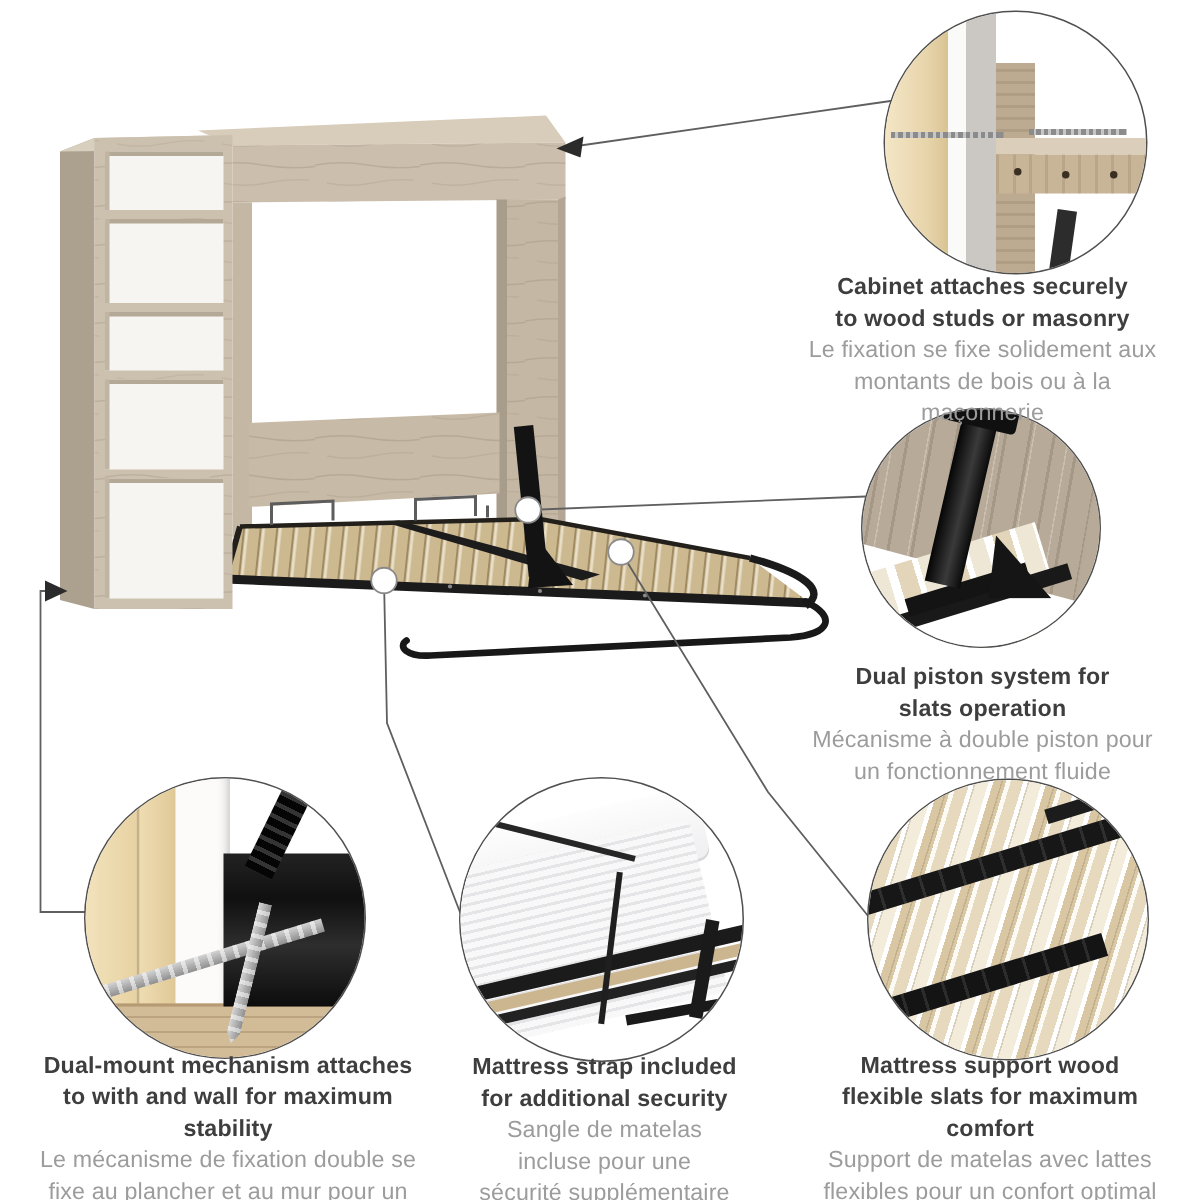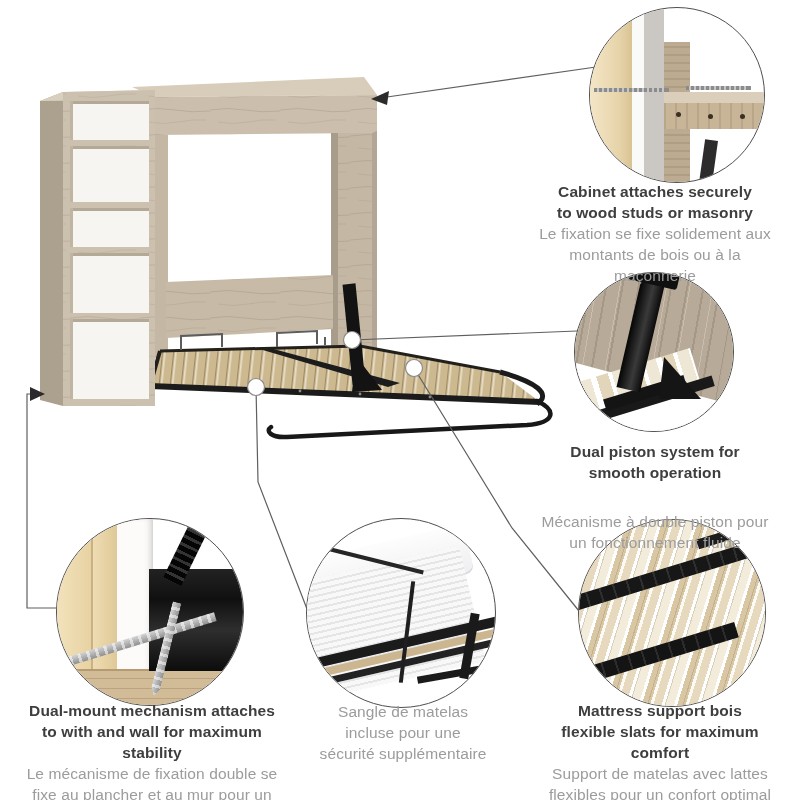--- a/index.html
+++ b/index.html
@@ -94,21 +94,21 @@
      background:repeating-linear-gradient(90deg,#141414 0 12px,#2c2c2c 12px 14px);}
   .sl-rail3{left:116px;top:2px;width:120px;height:10px;background:#1c1c1c;transform:rotate(-17deg);}
 
   
   .caption{position:absolute;text-align:center;line-height:1.36;}
   .cap-title{font-size:15.5px;font-weight:600;color:#3e3e3e;margin:0 auto;letter-spacing:.1px;}
   .cap-sub{font-size:15.5px;font-weight:400;color:#9c9c9c;margin:0 auto;letter-spacing:.1px;}
   #cap-cabinet{left:520px;top:181px;width:270px;}
   #cap-cabinet .cap-title{width:212px;margin-left:29px;} #cap-cabinet .cap-sub{width:252px;}
   #cap-piston{left:520px;top:441px;width:270px;}
-  #cap-piston .cap-title{width:170px;} #cap-piston .cap-sub{width:232px;margin-top:28px;}
+  #cap-piston .cap-title{width:170px;} #cap-piston .cap-sub{width:232px;}
   #cap-dual{left:8px;top:700px;width:288px;}
   #cap-dual .cap-title{width:262px;} #cap-dual .cap-sub{width:254px;}
   #cap-strap{left:283px;top:701px;width:240px;}
   #cap-strap .cap-title{width:178px;} #cap-strap .cap-sub{width:170px;}
   #cap-slats{left:522px;top:700px;width:276px;}
   #cap-slats .cap-title{width:218px;} #cap-slats .cap-sub{width:240px;}
 </style>
 </head>
 <body>
 
@@ -257,28 +257,29 @@
     <div class="sl-rail3"></div>
     <div class="sl-rail1"></div>
     <div class="sl-rail2"></div>
   </div>
 
   <div class="caption" id="cap-cabinet">
     <div class="cap-title">Cabinet attaches securely to wood studs or masonry</div>
     <div class="cap-sub">Le fixation se fixe solidement aux montants de bois ou à la maçonnerie</div>
   </div>
   <div class="caption" id="cap-piston">
-    <div class="cap-title">Dual piston system for smooth operation</div>
+    <div class="cap-title">Dual piston system for slats operation</div>
     <div class="cap-sub">Mécanisme à double piston pour un fonctionnement fluide</div>
   </div>
   <div class="caption" id="cap-dual">
     <div class="cap-title">Dual-mount mechanism attaches to with and wall for maximum stability</div>
     <div class="cap-sub">Le mécanisme de fixation double se fixe au plancher et au mur pour un maximum de stabilité</div>
   </div>
   <div class="caption" id="cap-strap">
+    <div class="cap-title">Mattress strap included for additional security</div>
     <div class="cap-sub">Sangle de matelas incluse pour une sécurité supplémentaire</div>
   </div>
   <div class="caption" id="cap-slats">
-    <div class="cap-title">Mattress support bois flexible slats for maximum comfort</div>
+    <div class="cap-title">Mattress support wood flexible slats for maximum comfort</div>
     <div class="cap-sub">Support de matelas avec lattes flexibles pour un confort optimal</div>
   </div>
 
 </div>
 
 </body></html>

